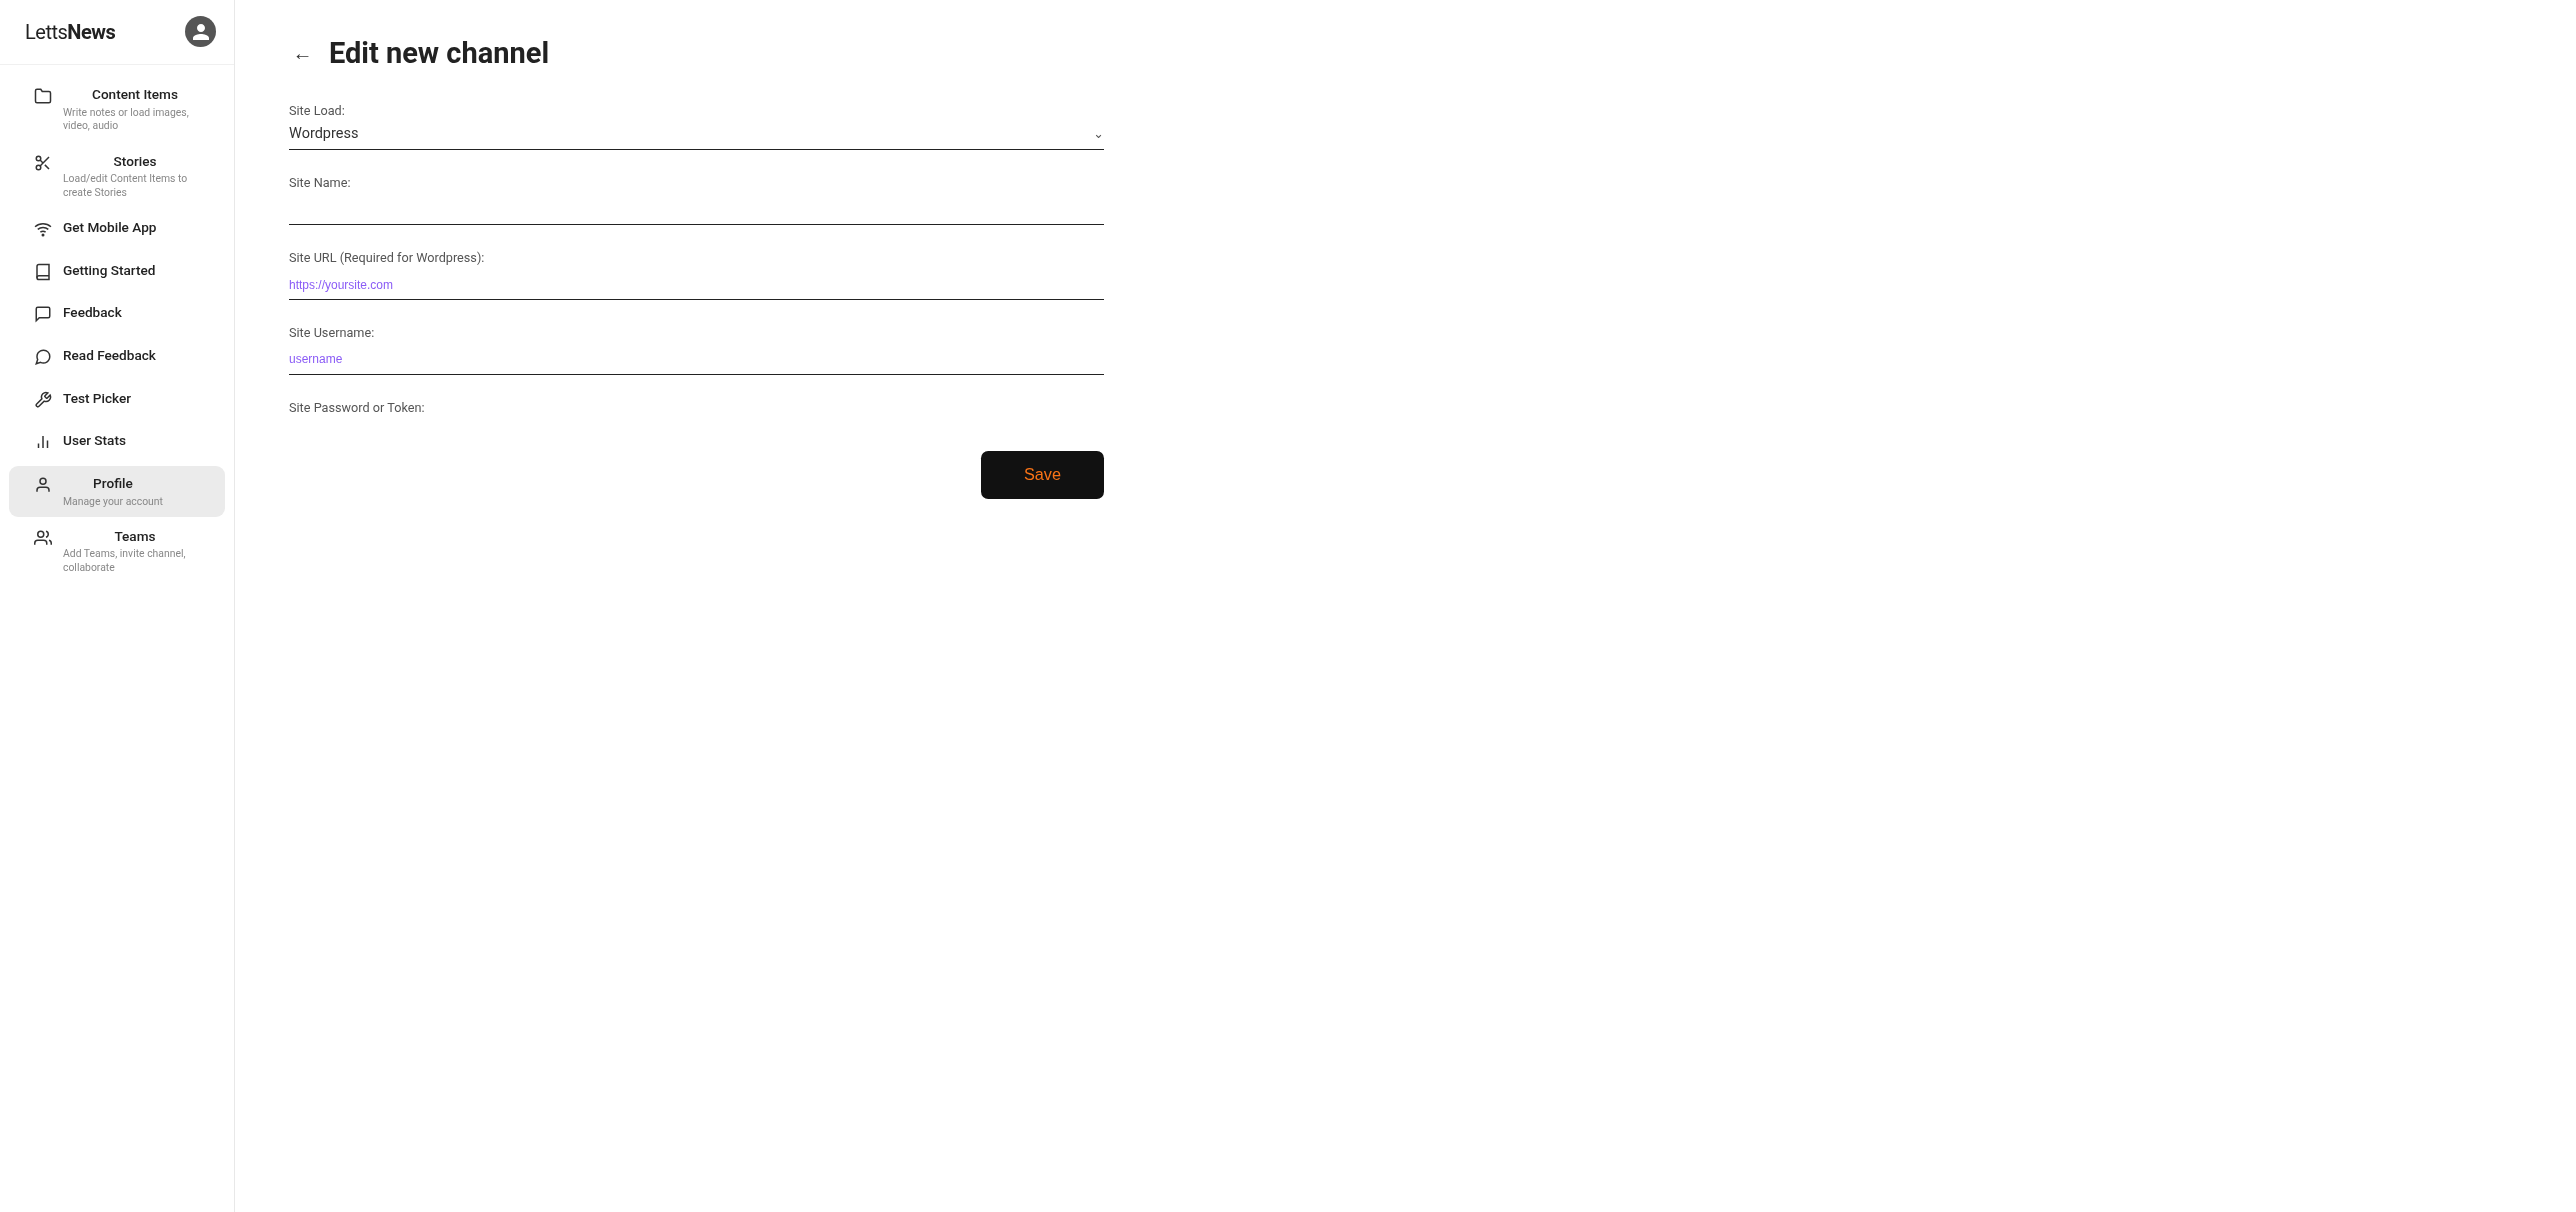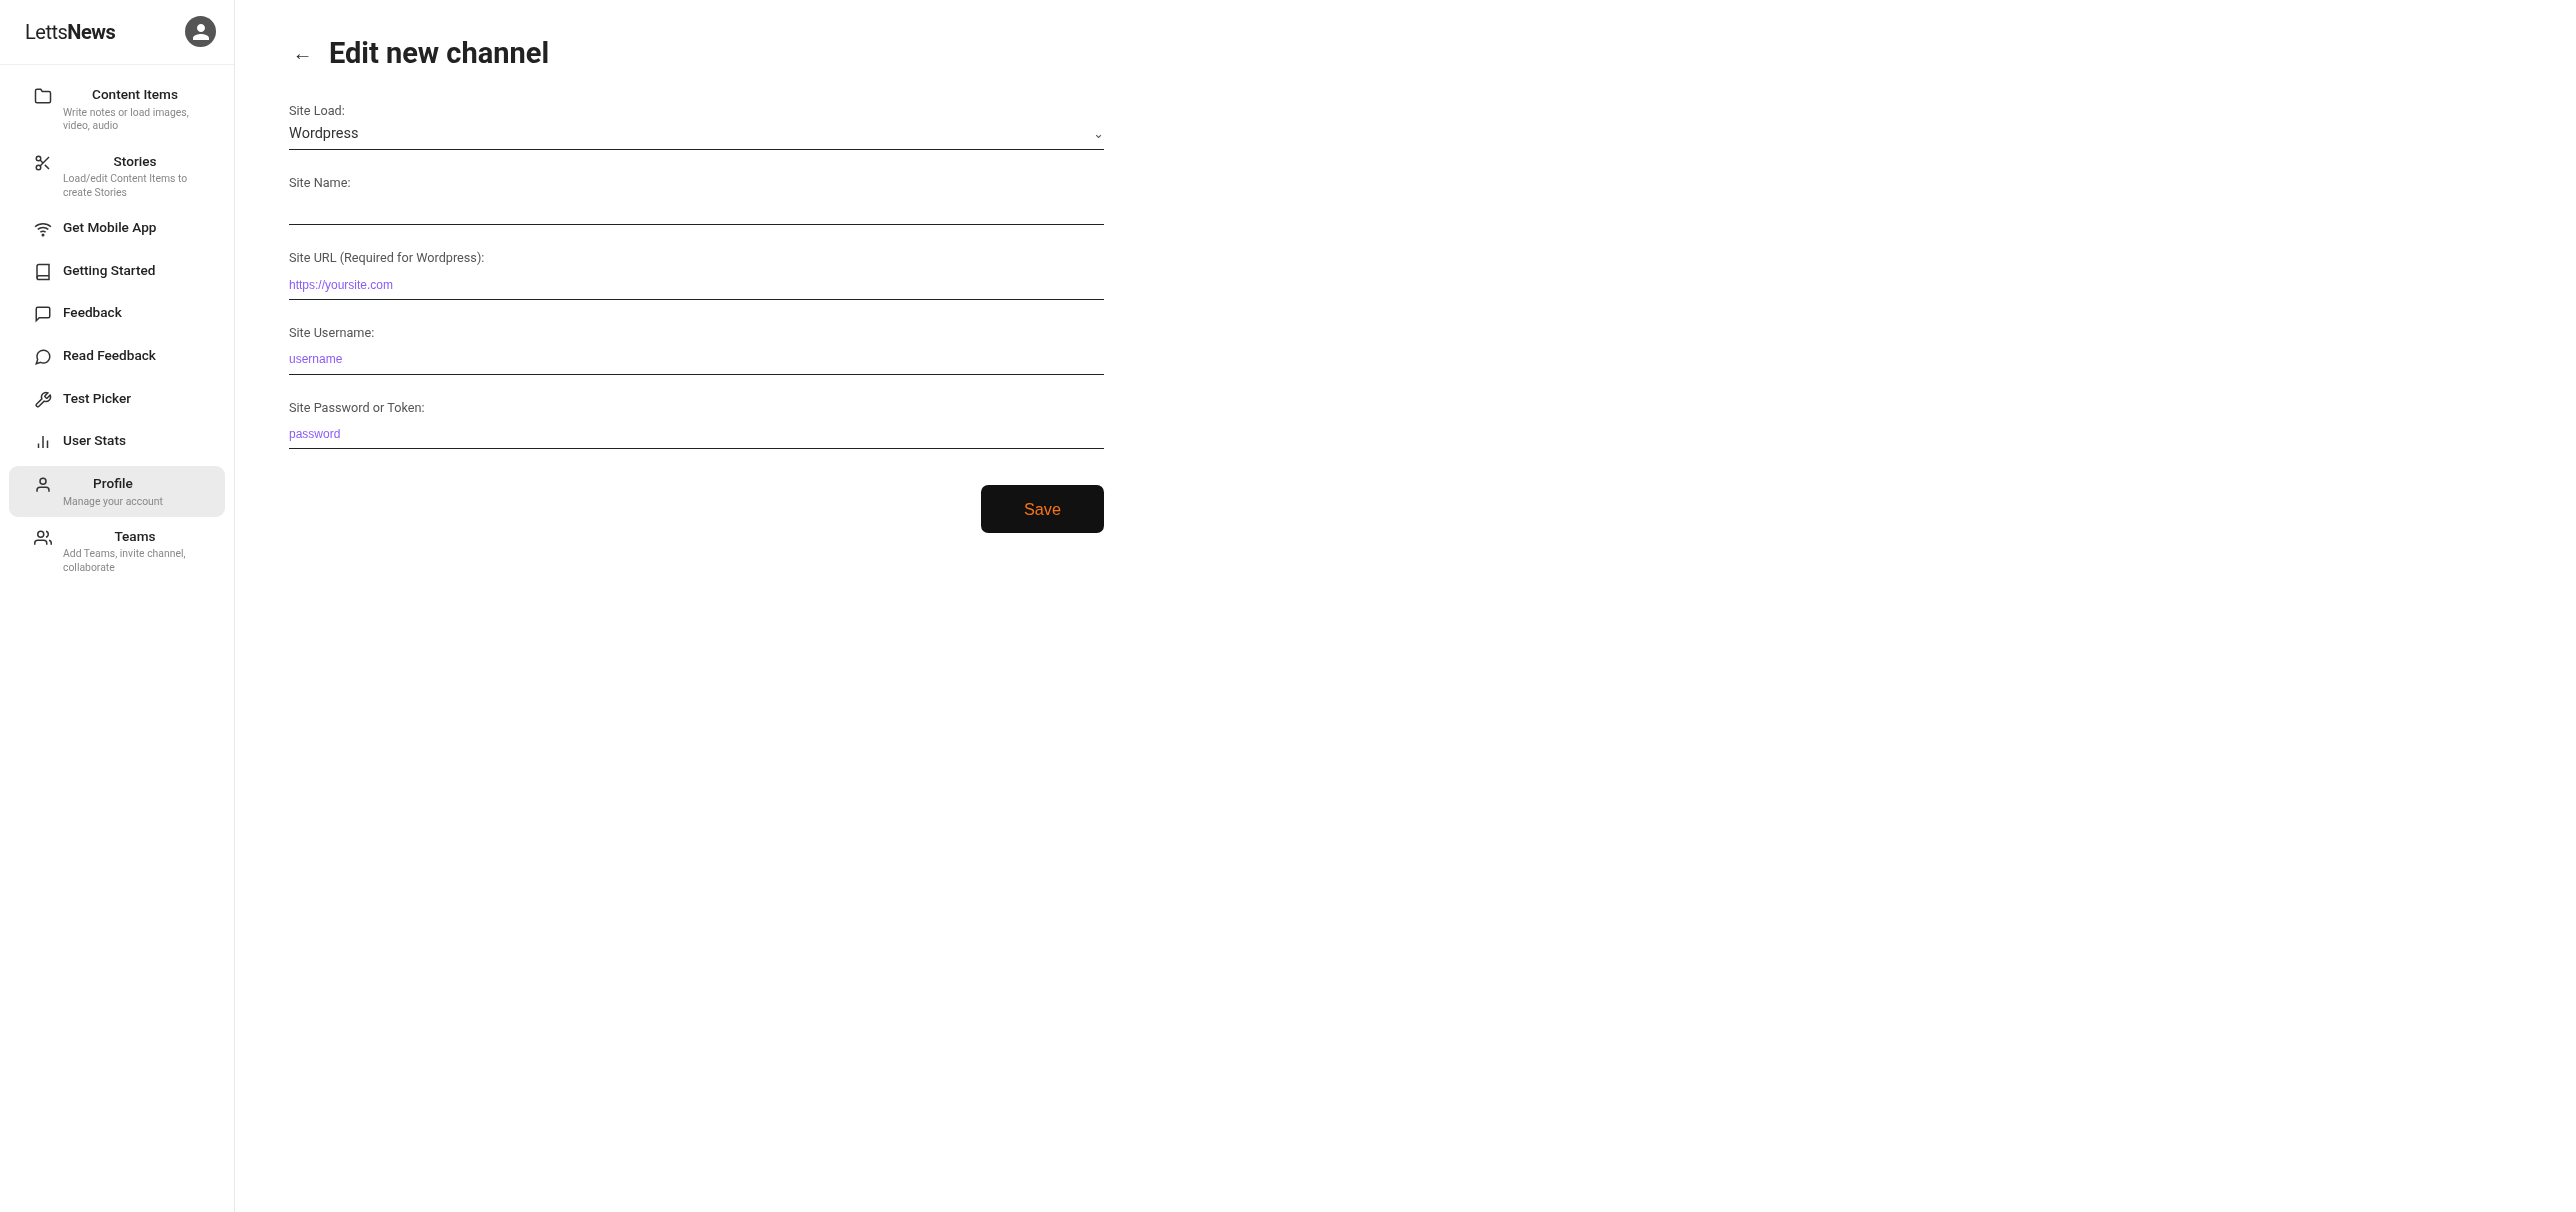--- a/index.html
+++ b/index.html
@@ -372,21 +372,20 @@
       <input class="field-input" type="text" value="https://yoursite.com" style="">
     </div>
 
     <div class="form-field">
       <label class="field-label">Site Username:</label>
       <input class="field-input" type="text" value="username" style="">
     </div>
 
     <div class="form-field">
       <label class="field-label">Site Password or Token:</label>
-      <input class="field-input" type="text" value="password" style="">
     </div>
 
     <div class="form-actions">
       <button class="save-btn">Save</button>
     </div>
   </div>
 </div>
 
 
 </body></html>

